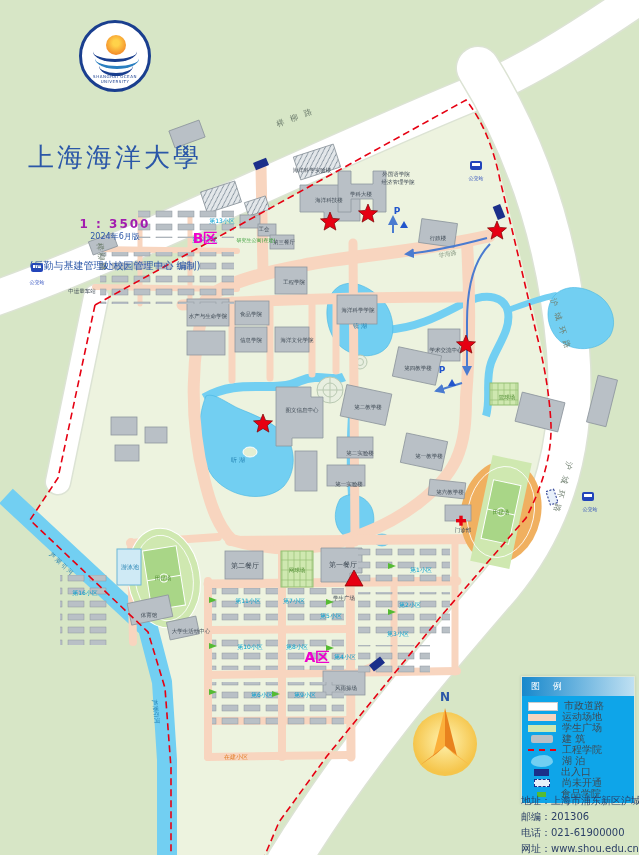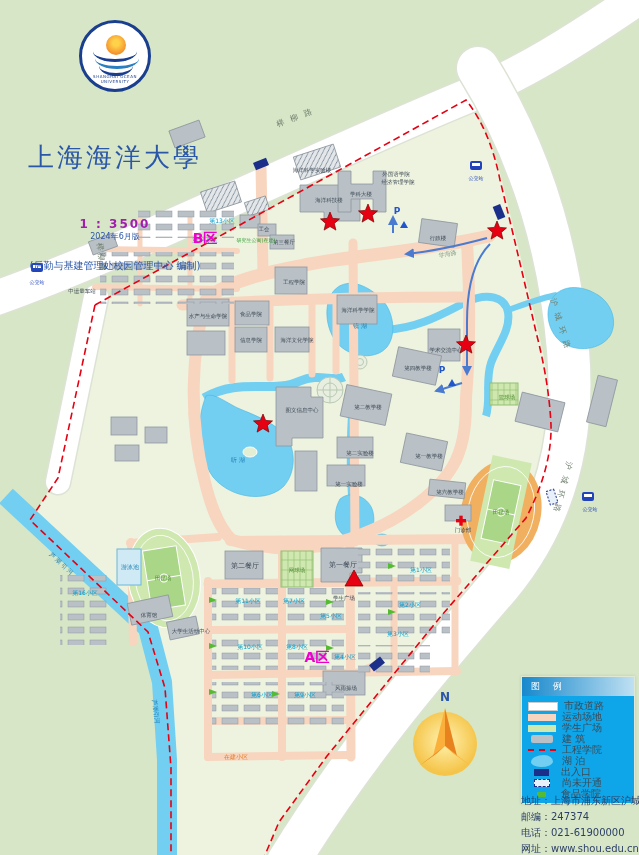--- a/index.html
+++ b/index.html
@@ -407,18 +407,18 @@
           <span class="lg-label">尚未开通</span>
         </div>
         <div class="lg-row">
           <span class="sw sw-community-gate"></span>
           <span class="lg-label">食品学院</span>
         </div>
       </div>
 </div>
 <div class="contact" id="contact">
       <div>地址：上海市浦东新区沪城环路 999 号</div>
-      <div>邮编：247374</div>
+      <div>邮编：201306</div>
       <div>电话：021-61900000</div>
       <div>网址：www.shou.edu.cn</div>
     </div>
 
 </div>
 
 </body></html>

